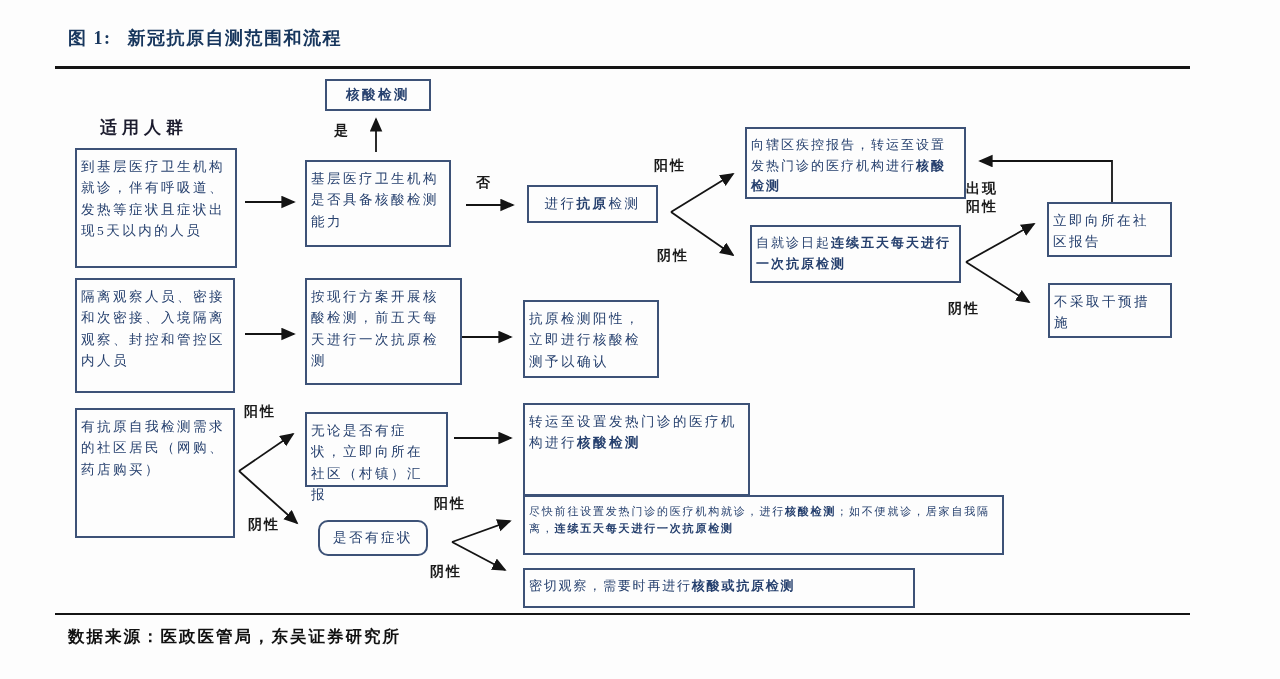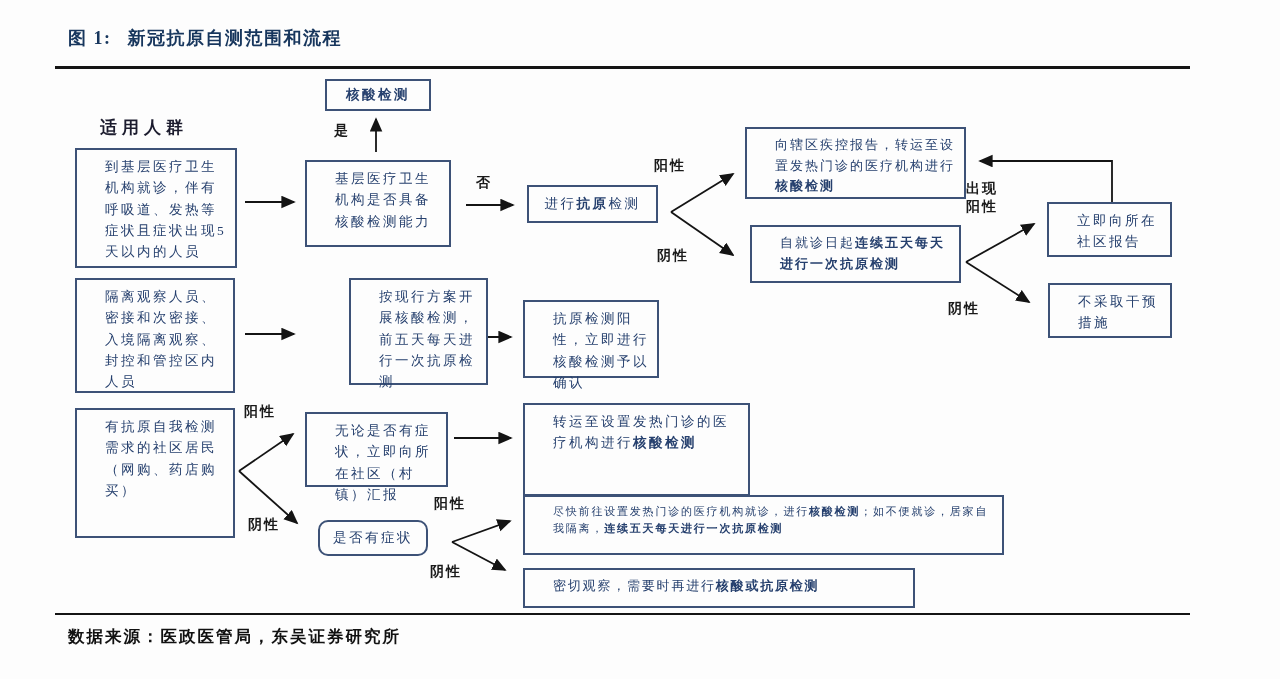--- a/index.html
+++ b/index.html
@@ -9,21 +9,21 @@
              font-size:18px;letter-spacing:1.5px;white-space:nowrap;}
   .title-row .fig-label{margin-right:16px;margin-top:6px;}
   .rule{position:absolute;left:55px;width:1135px;background:#141414;}
   .rule.top{top:66px;height:3px;}
   .rule.bottom{top:613px;height:2px;}
   .group-label{position:absolute;left:100px;top:116px;font-size:17px;font-weight:700;
                color:#1c1c2e;letter-spacing:5px;}
   .diagram{position:absolute;left:0;top:0;width:1280px;height:679px;}
   .box{position:absolute;box-sizing:border-box;border:2px solid #3d5277;background:#fdfdfd;
        color:#26406e;font-size:13.5px;line-height:1.58;letter-spacing:2.5px;
-       padding:6px 8px 4px 28px;}
+       padding:6px 8px 4px 4px;}
   .box b{font-weight:700;}
   .box.center{display:flex;align-items:center;justify-content:center;padding:2px 6px;}
   .lbl{position:absolute;color:#1a1a1a;font-size:14px;font-weight:600;letter-spacing:2px;
        line-height:1.3;}
   .arrows{position:absolute;left:0;top:0;pointer-events:none;}
   .source{position:absolute;left:68px;top:626px;color:#111111;font-size:16.5px;
           font-weight:700;letter-spacing:2px;}
 </style>
 </head>
 <body>
@@ -93,21 +93,21 @@
     </div>
 
     <div class="box" style="left:1048px;top:283px;width:124px;height:55px;">
       <span>不采取干预措施</span>
     </div>
 
     <div class="box" style="left:75px;top:278px;width:160px;height:115px;">
       <span>隔离观察人员、密接和次密接、入境隔离观察、封控和管控区内人员</span>
     </div>
 
-    <div class="box" style="left:305px;top:278px;width:139px;height:107px;margin-left:44px;">
+    <div class="box" style="left:305px;top:278px;width:157px;height:107px;">
       <span>按现行方案开展核酸检测，前五天每天进行一次抗原检测</span>
     </div>
 
     <div class="box" style="left:523px;top:300px;width:136px;height:78px;">
       <span>抗原检测阳性，立即进行核酸检测予以确认</span>
     </div>
 
     <div class="box" style="left:75px;top:408px;width:160px;height:130px;">
       <span>有抗原自我检测需求的社区居民（网购、药店购买）</span>
     </div>

